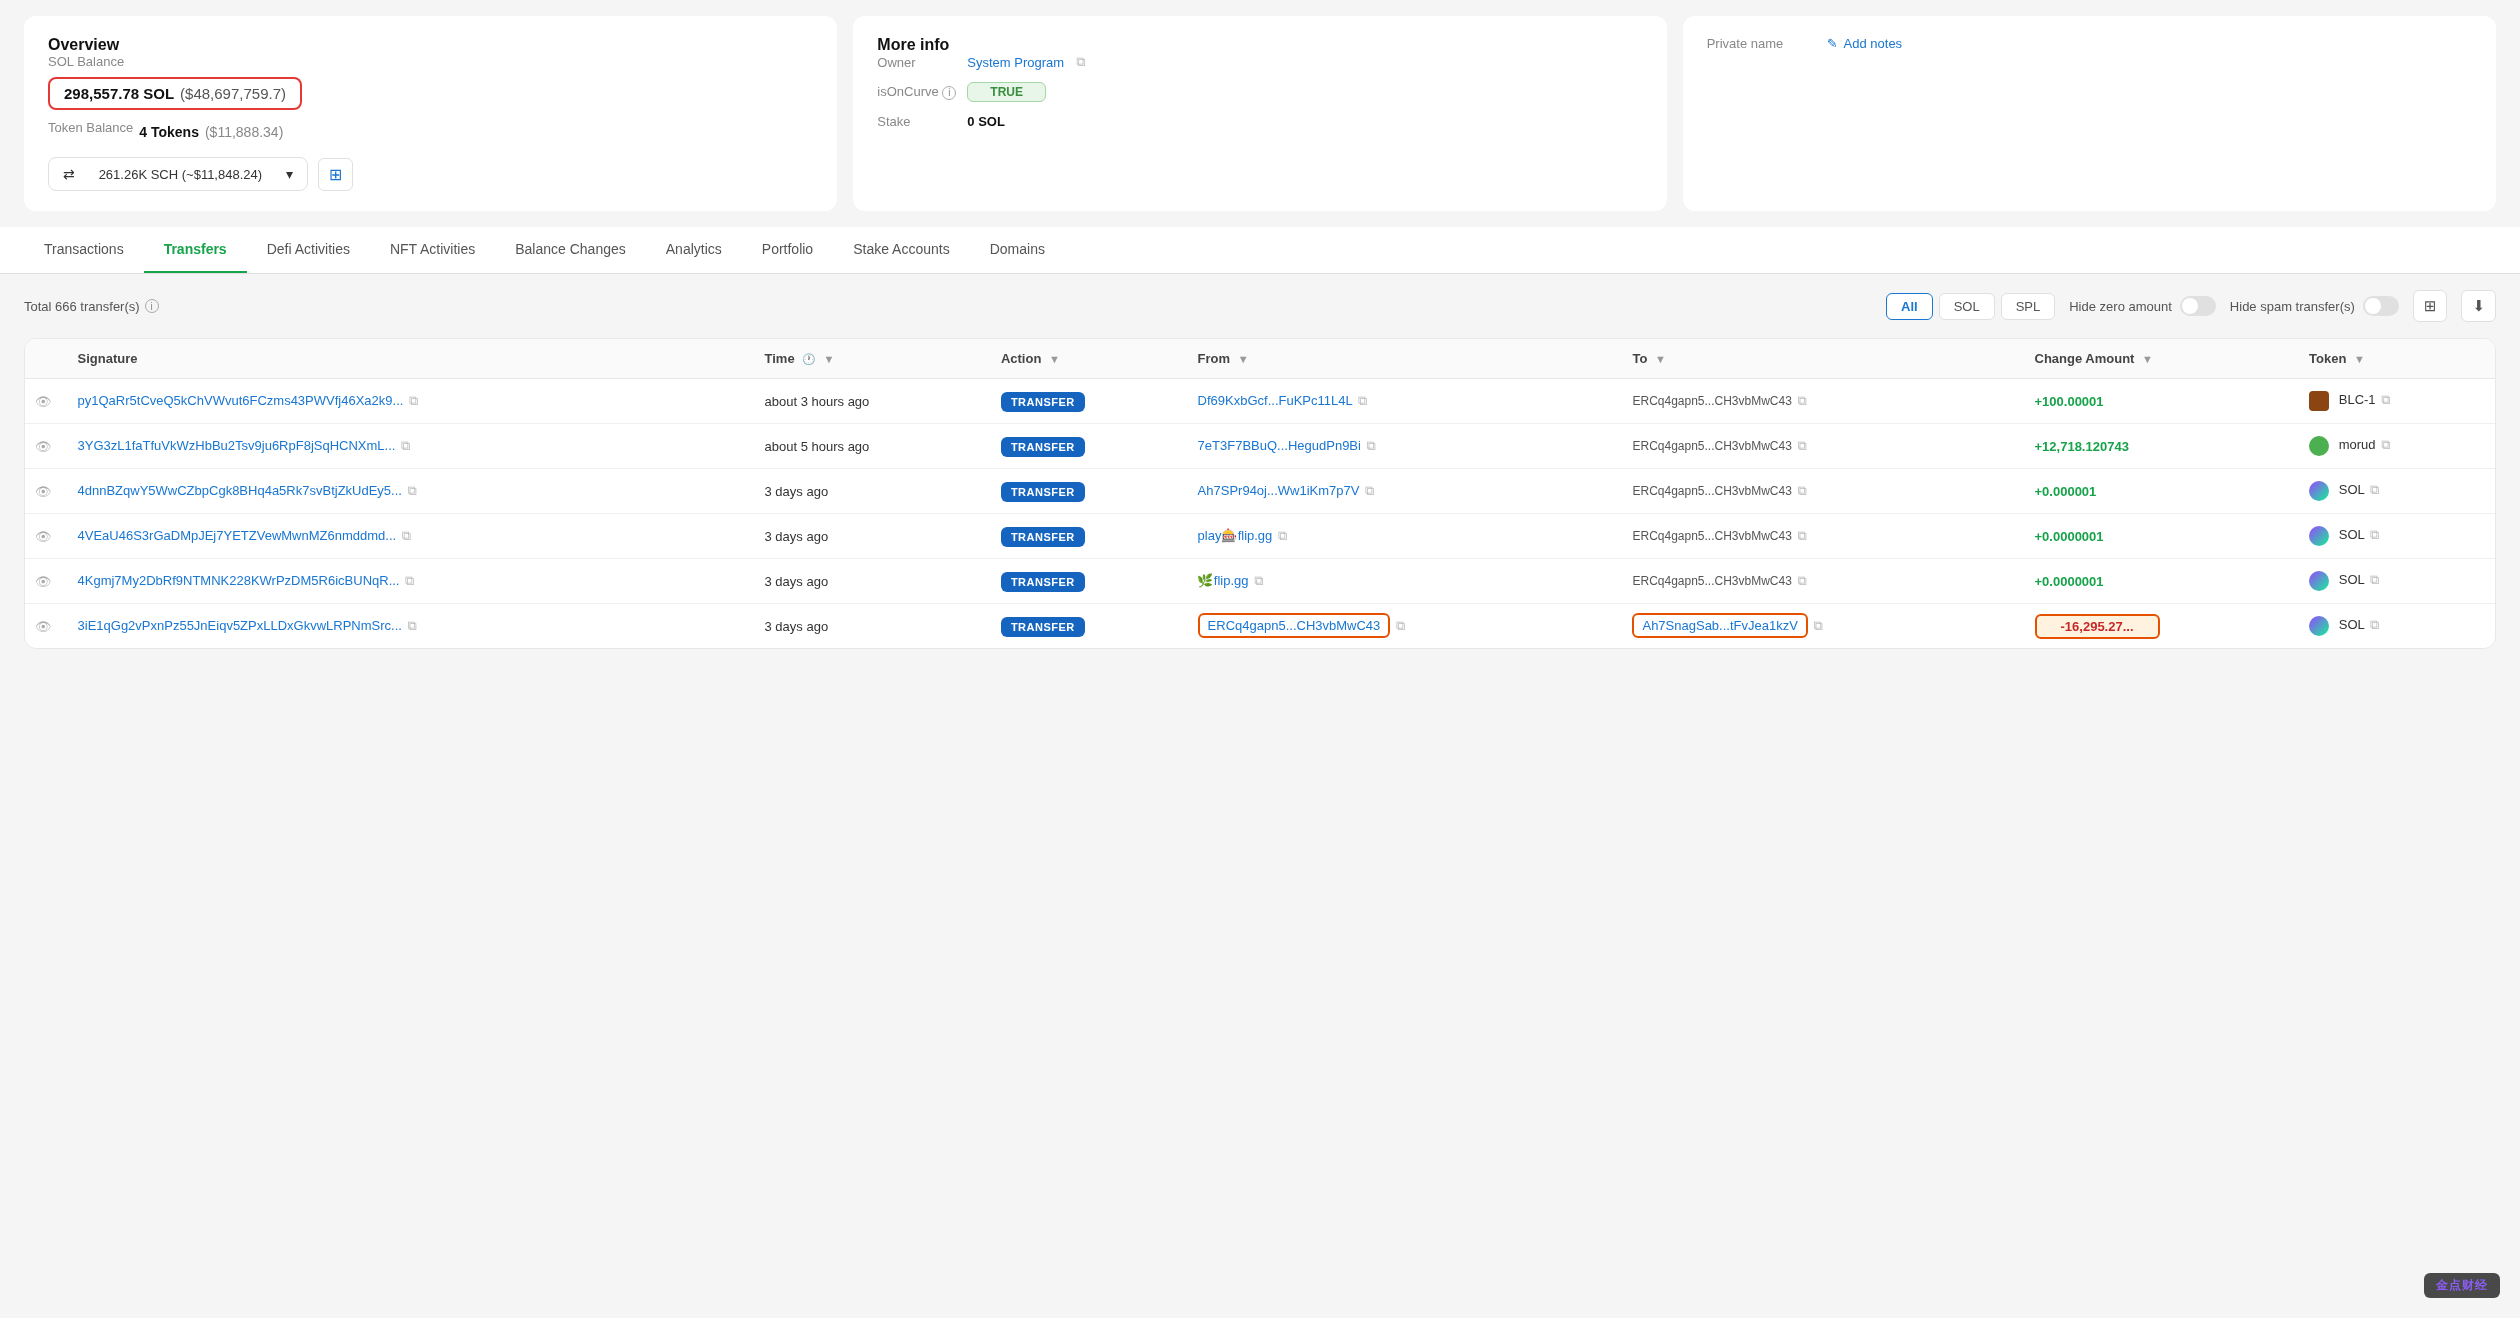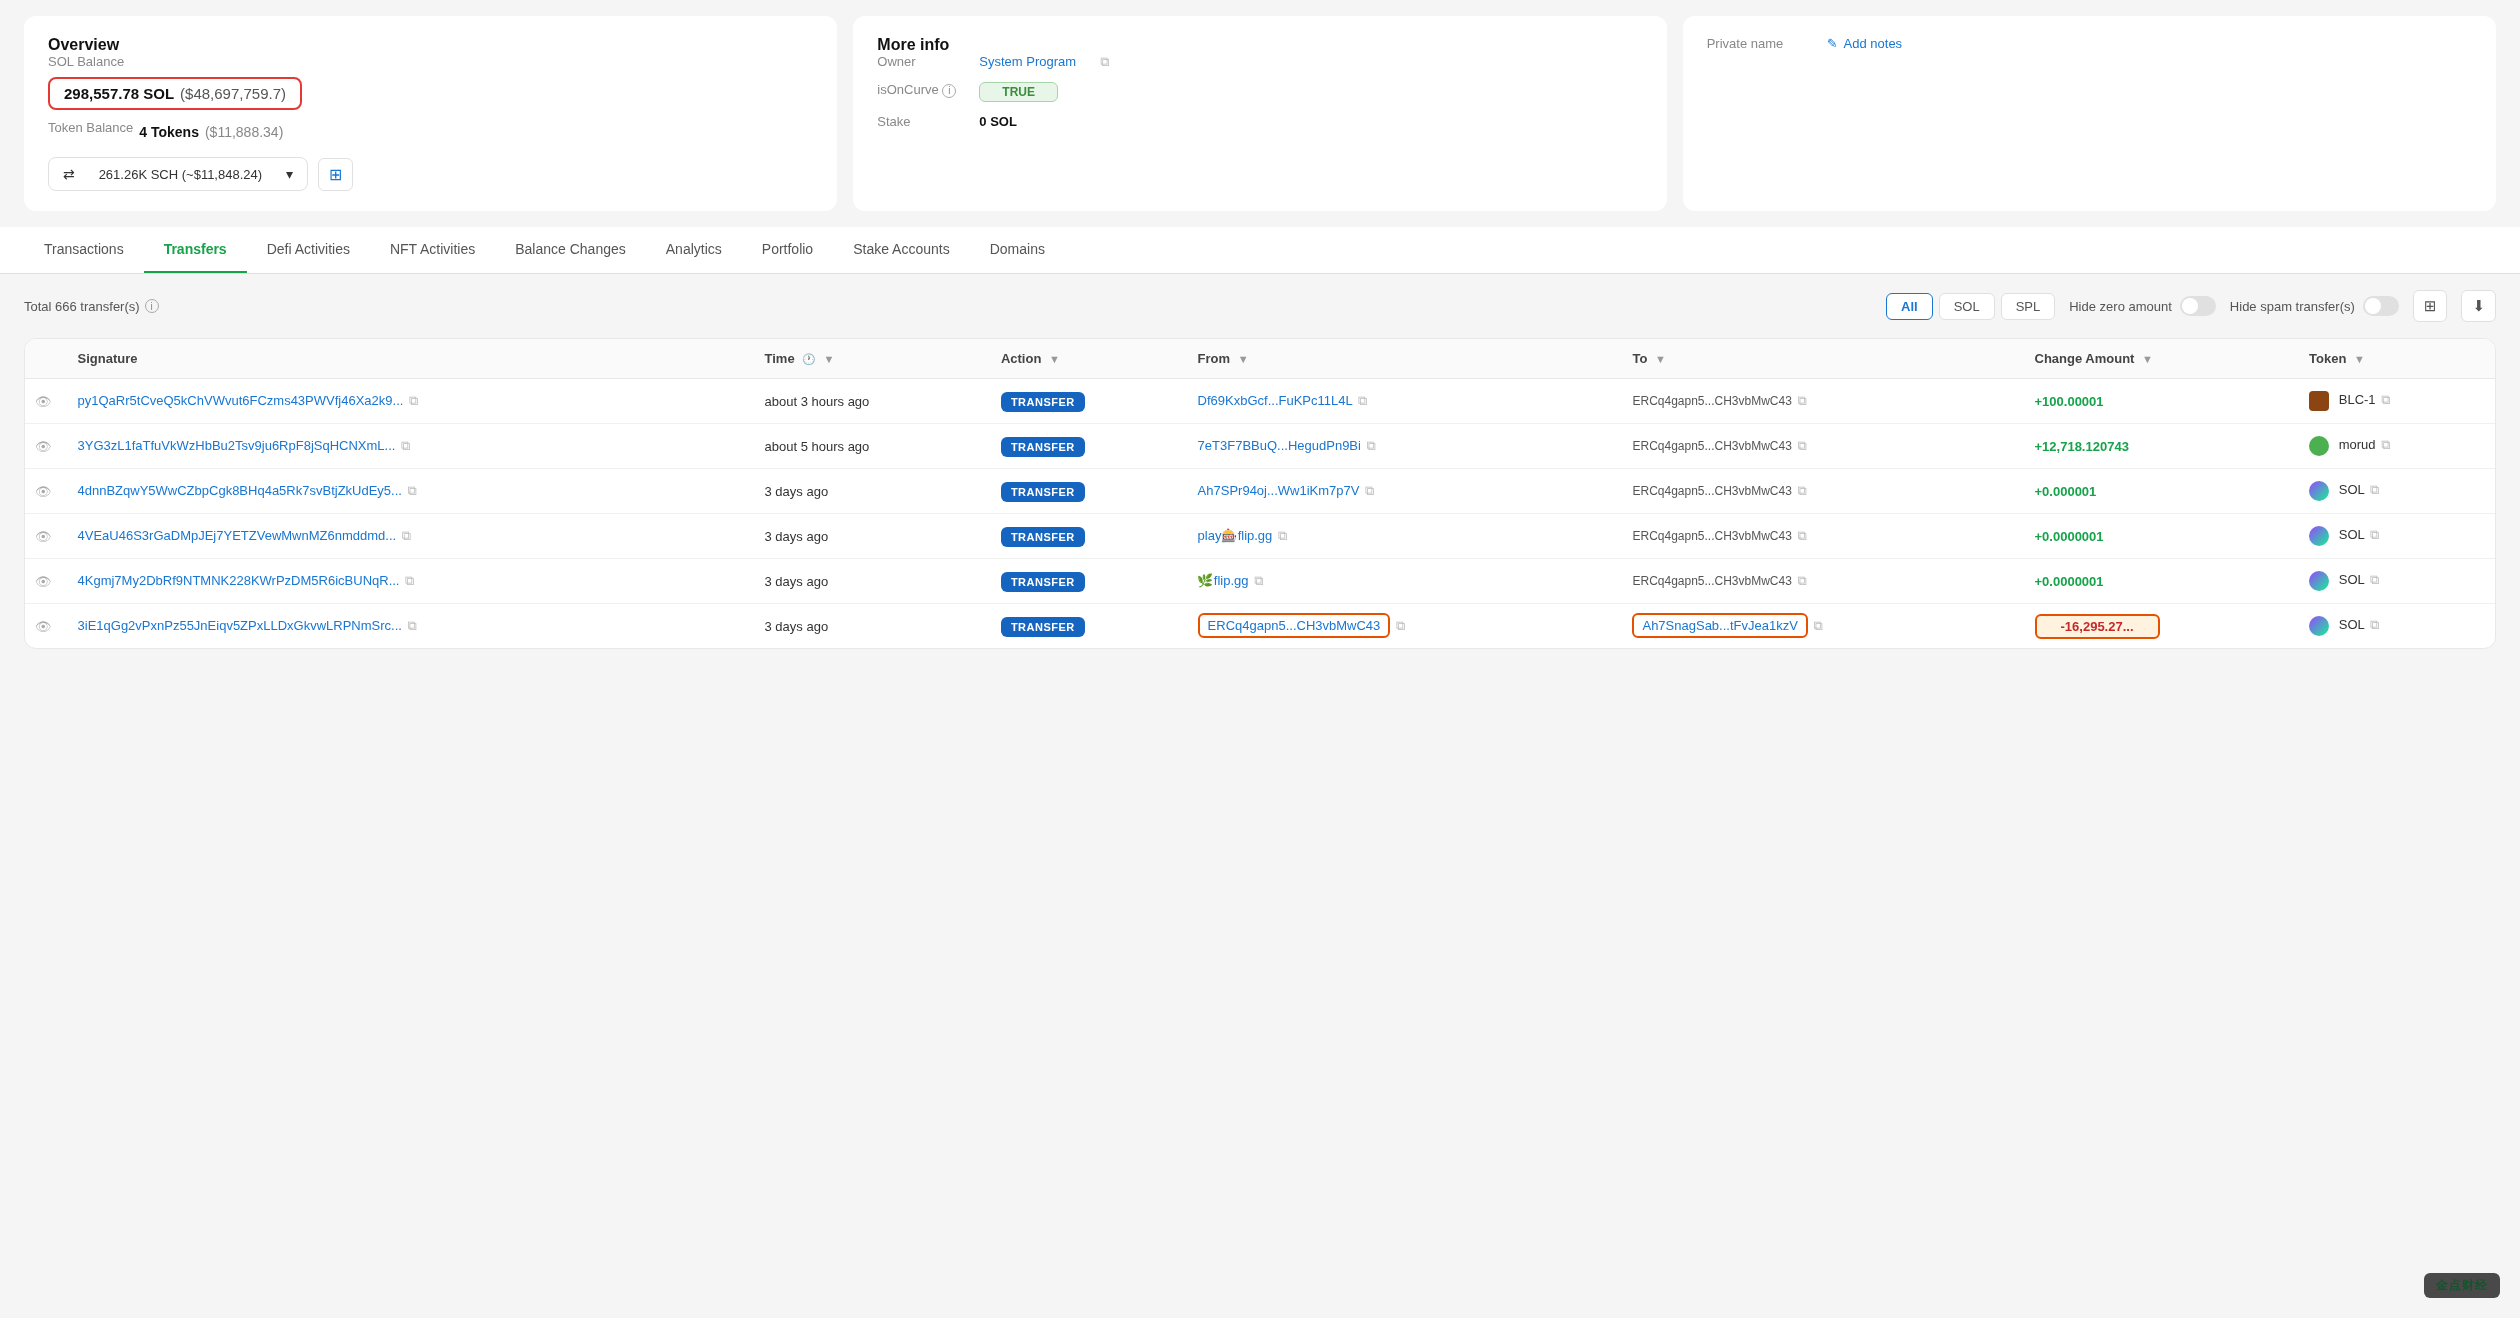--- a/index.html
+++ b/index.html
@@ -68,22 +68,22 @@
       border-radius: 8px;
       padding: 8px 14px;
       width: 260px;
       cursor: pointer;
       background: #fff;
       gap: 8px;
     }
 
     .more-info-row {
       display: flex;
-      align-items: flex-start;
-      gap: 22px;
+      align-items: center;
+      gap: 10px;
       margin-bottom: 12px;
       font-size: 13px;
     }
     .more-info-row .label { color: #888; min-width: 80px; }
     .link-blue { color: #1976d2; cursor: pointer; text-decoration: none; }
     .badge-true {
       background: #e8f5e9;
       color: #388e3c;
       border: 1px solid #a5d6a7;
       border-radius: 6px;
@@ -274,21 +274,21 @@
       background: #fff3e0;
       border-radius: 6px;
       padding: 3px 24px;
     }
 
     .watermark {
       position: fixed;
       bottom: 20px;
       right: 20px;
       background: rgba(0,0,0,0.7);
-      color: #14532d;
+      color: #8b5cf6;
       padding: 4px 12px;
       border-radius: 6px;
       font-size: 12px;
       font-weight: 600;
       letter-spacing: 1px;
     }
 
     .copy-btn {
       background: none;
       border: none;

